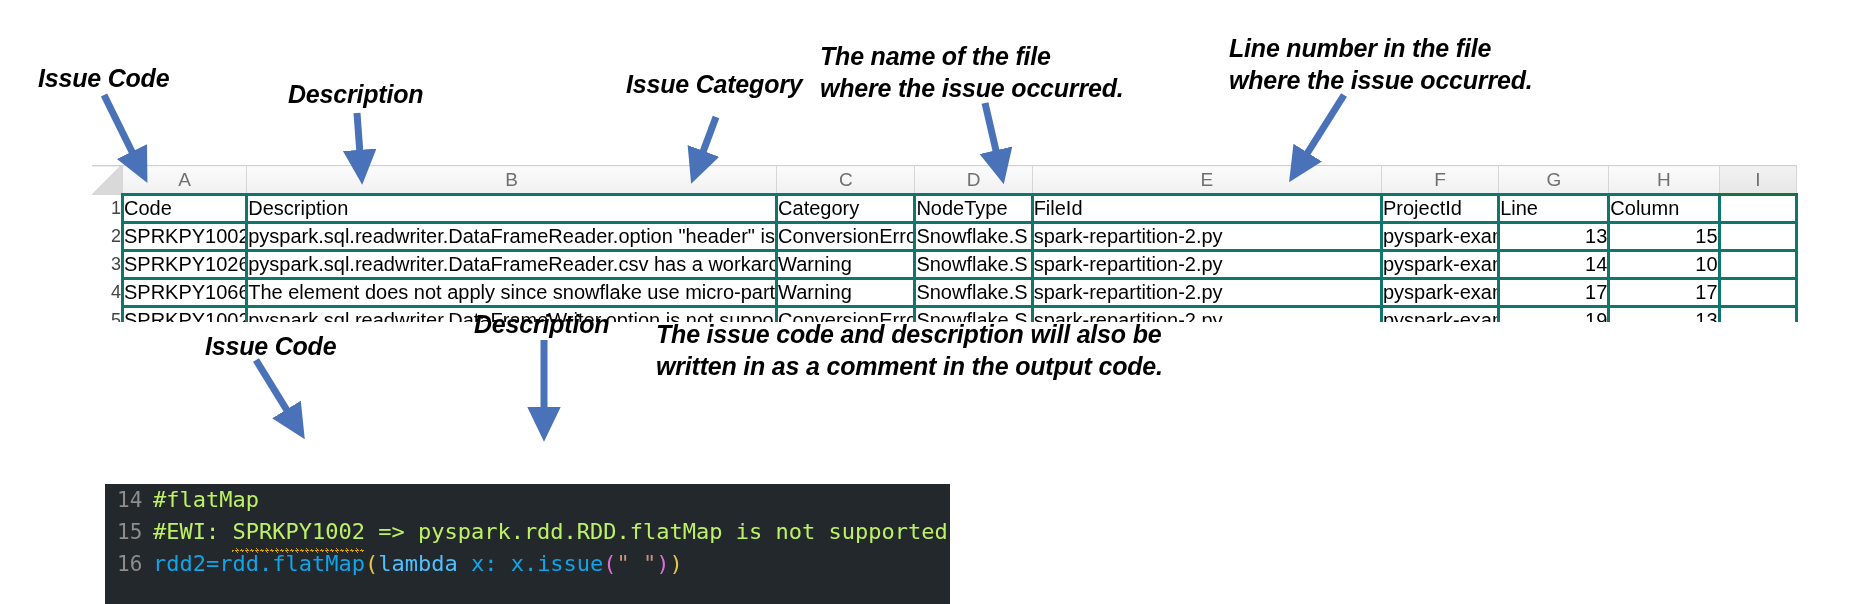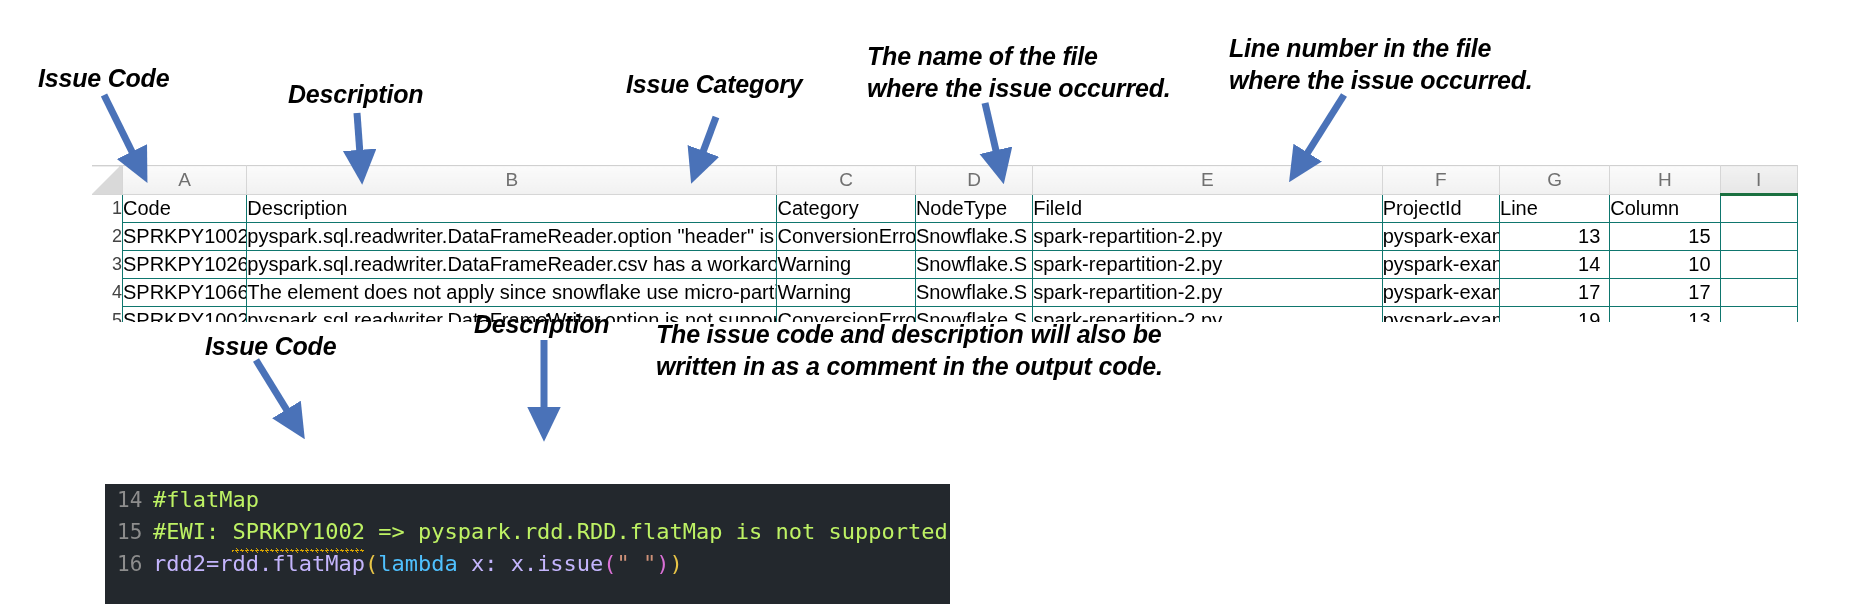--- a/index.html
+++ b/index.html
@@ -63,30 +63,30 @@
     width:26px;
     text-align:right;
     padding-right:5px;
     color:#444;
     font-size:18px;
     background:#fff;
     border:none;
     vertical-align:middle;
   }
   .cell {
-    border:1px solid #0f766e;
+    border:3px solid #0f766e;
     height:28px;
     padding:0 5px;
     vertical-align:middle;
     overflow:hidden;
     white-space:nowrap;
     color:#000;
     font-size:20px;
   }
-  .cell.num { text-align:right; padding-right:9px; }
+  .cell.num { text-align:right; }
   .cell.empty { border-left:1px solid #d9d9d9; }
   .clip { display:block; overflow:hidden; white-space:nowrap; }
 
   
   .code {
     position:absolute;
     left:105px; top:484px;
     width:845px; height:120px;
     background:#23282d;
     overflow:hidden;
@@ -101,21 +101,21 @@
     text-align:left;
     padding-left:12px;
     font-size:21px;
   }
   .ctext { color:#d7d7d7; }
   .c-comment { color:#bef264; }
   .c-kw      { color:#4fc1ff;text-align:center; }
   .c-paren   { color:#e8c547; }
   .c-paren2  { color:#da70d6; }
   .c-str     { color:#ce9178; }
-  .c-plain   { color:#c4b5fd; }
+  .c-plain   { color:#0ea5e9; }
   .squiggle {
     position:relative;
     text-decoration:none;
   }
   .squiggle::after {
     content:"";
     position:absolute;
     left:0; right:0; bottom:-5px;
     height:5px;
     background-image:
@@ -300,21 +300,21 @@
   </div>
   <div class="codeline">
     <span class="gutter">16</span>
     <span class="ctext c-plain">rdd2=rdd.flatMap</span><span class="ctext c-paren">(</span><span class="ctext c-kw">lambda</span><span class="ctext c-plain"> x: x.issue</span><span class="ctext c-paren2">(</span><span class="ctext c-str">" "</span><span class="ctext c-paren2">)</span><span class="ctext c-paren">)</span>
   </div>
 </div>
 
 <div class="ann" style="left:38px;  top:62px;">Issue Code</div>
 <div class="ann" style="left:288px; top:78px;">Description</div>
 <div class="ann" style="left:626px; top:68px;">Issue Category</div>
-<div class="ann" style="left:867px; top:40px;">The name of the file
+<div class="ann" style="left:820px; top:40px;">The name of the file
 where the issue occurred.</div>
 <div class="ann" style="left:1229px;top:32px;font-style:italic;">Line number in the file
 where the issue occurred.</div>
 
 <div class="ann" style="left:205px; top:330px;">Issue Code</div>
 <div class="ann" style="left:474px; top:308px;">Description</div>
 <div class="ann" style="left:656px; top:318px;">The issue code and description will also be
 written in as a comment in the output code.</div>
 
 <svg id="arrows" viewBox="0 0 1850 604">

